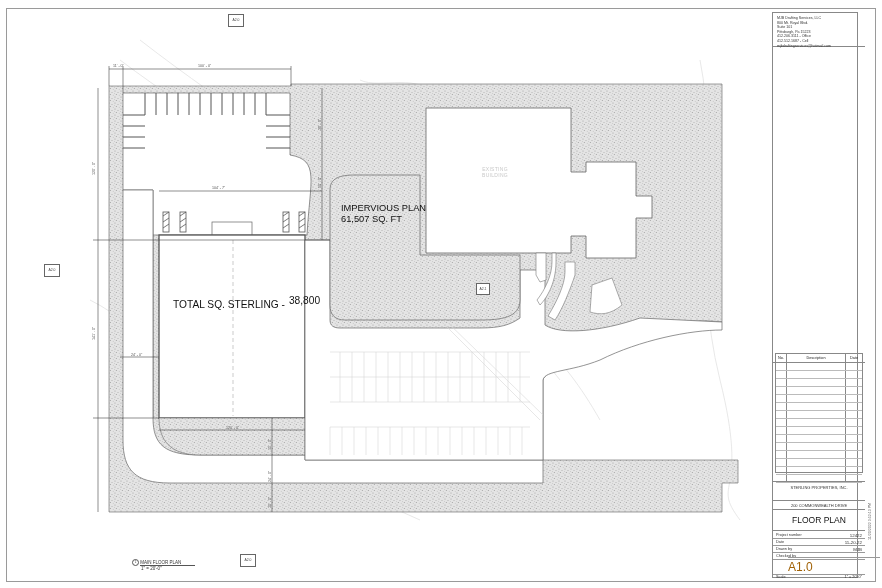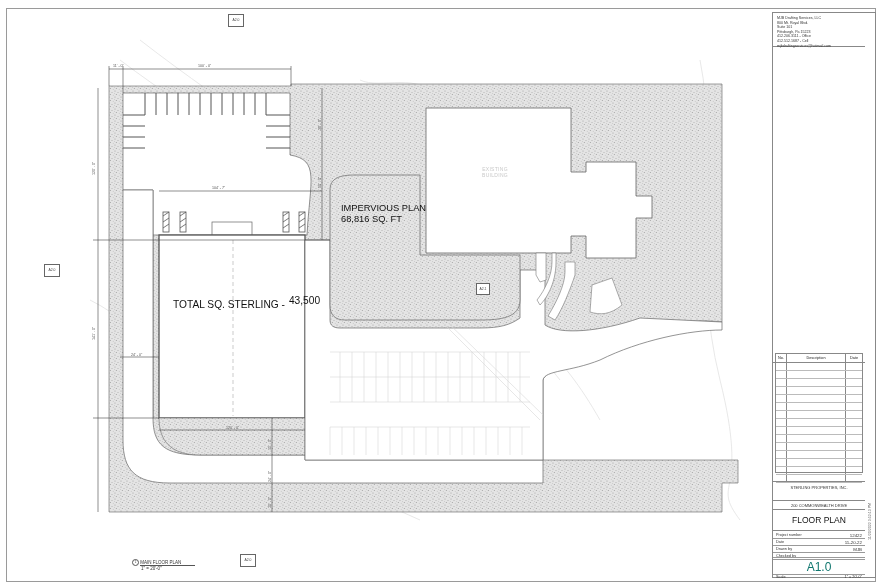--- a/index.html
+++ b/index.html
@@ -1,39 +1,39 @@
 <!DOCTYPE html>
 <html><head>
 <meta charset="utf-8">
 <style>
   html, body { margin: 0; padding: 0; background: #ffffff; }
   body { width: 882px; height: 588px; position: relative; overflow: hidden; font-family: "Liberation Sans", sans-serif; color: #222; }
   .sheet { position: absolute; left: 6px; top: 8px; width: 870px; height: 574px; border: 1px solid #9a9a9a; box-sizing: border-box; }
   svg.plan { position: absolute; left: 0; top: 0; }
-  .tb { position: absolute; left: 772px; top: 12px; width: 104px; height: 566px; border: 1px solid #888; box-sizing: border-box; background: #fff; }
+  .tb { position: absolute; left: 772px; top: 12px; width: 86px; height: 566px; border: 1px solid #888; box-sizing: border-box; background: #fff; }
   .tb-firm { position: absolute; left: 0; top: 0; width: 92px; height: 34px; border-bottom: 1px solid #888; padding: 3px 4px; box-sizing: border-box; font-size: 3.6px; line-height: 4.6px; color: #333; }
   .tb-firm div { white-space: nowrap; }
   .tb-blank { position: absolute; left: 0; top: 35px; width: 92px; height: 314px; border-bottom: 1px solid #888; }
   .rev { position: absolute; left: 2px; top: 340px; width: 88px; height: 120px; border: 1px solid #888; box-sizing: border-box; }
   .rev-head { display: flex; height: 8px; border-bottom: 1px solid #888; font-size: 3.8px; align-items: center; }
   .rev-head span { text-align: center; }
   .rev-col-no { width: 10px; border-right: 1px solid #888; height: 100%; display:flex; align-items:center; justify-content:center; }
   .rev-col-desc { flex: 1; border-right: 1px solid #888; height: 100%; display:flex; align-items:center; justify-content:center; }
   .rev-col-date { width: 16px; height: 100%; display:flex; align-items:center; justify-content:center; }
   .rev-row { height: 7px; border-bottom: 1px solid #bbb; display: flex; }
   .rev-row .c1 { width: 10px; border-right: 1px solid #888; }
   .rev-row .c2 { flex: 1; border-right: 1px solid #888; }
   .rev-row .c3 { width: 16px; }
   .tb-client { position: absolute; left: 0; top: 468px; width: 92px; height: 20px; border-top: 1px solid #888; border-bottom: 1px solid #888; font-size: 4px; text-align: center; box-sizing: border-box; padding-top: 3px; color: #333; }
   .tb-addr { position: absolute; left: 0; top: 490px; width: 92px; font-size: 4px; text-align: center; color: #333; }
   .tb-title { position: absolute; left: 0; top: 496px; width: 92px; height: 22px; border-top: 1px solid #888; border-bottom: 1px solid #888; box-sizing: border-box; font-size: 8.5px; text-align: center; line-height: 20px; color: #111; }
   .tb-meta { position: absolute; left: 0; top: 519px; width: 92px; }
   .tb-meta .row { display: flex; justify-content: space-between; height: 6px; border-bottom: 1px solid #999; font-size: 3.8px; padding: 0 3px; align-items: center; color:#333; }
   .tb-meta .row .v { font-size: 4.4px; }
-  .tb-sheet { position: absolute; left: 0; top: 544px; width: 92px; height: 17px; border-top: 1px solid #999; font-size: 12px; text-align: center; line-height: 19px; color: #0f766e; }
+  .tb-sheet { position: absolute; left: 15px; top: 544px; width: 92px; height: 17px; border-top: 1px solid #999; font-size: 12px; line-height: 19px; color: #a16207; }
   .tb-scale { position: absolute; left: 0; top: 561px; width: 92px; height: 5px; border-top: 1px solid #999; display:flex; justify-content: space-between; font-size: 3.8px; padding: 0 3px; box-sizing: border-box; align-items:center; color:#333; }
   .side-stamp { position: absolute; left: 868px; top: 540px; font-size: 3.6px; color: #666; transform: rotate(-90deg); transform-origin: left top; white-space: nowrap; }
   .lbl { position: absolute; white-space: nowrap; }
   .imperv { left: 341px; top: 203px; font-size: 9.3px; line-height: 11px; color: #111; }
   .total { left: 173px; top: 299px; font-size: 10.2px; color: #111; }
   .total .num { position: relative; top: -4px; margin-left: 4px; }
   .existing { left: 482px; top: 166px; font-size: 5px; line-height: 6px; color: #c9c9c9; text-align: center; letter-spacing: 0.3px; }
   .viewtitle { left: 132px; top: 559px; font-size: 4.5px; line-height: 5px; color: #333; }
   .viewtitle .u { border-bottom: 1px solid #555; padding-right: 14px; }
   .dim { position: absolute; font-size: 3.6px; color: #555; white-space: nowrap; }
@@ -187,24 +187,24 @@
 <span class="dimv" style="left:92px;top:175px">120' - 0"</span>
 <span class="dimv" style="left:92px;top:340px">141' - 0"</span>
 <span class="dimv" style="left:318px;top:130px">30' - 0"</span>
 <span class="dimv" style="left:318px;top:188px">50' - 0"</span>
 <span class="dimv" style="left:268px;top:450px">15' - 0"</span>
 <span class="dimv" style="left:268px;top:482px">24' - 0"</span>
 <span class="dimv" style="left:268px;top:508px">10' - 0"</span>
 
 <div class="lbl imperv">
   <div>IMPERVIOUS PLAN</div>
-  <div>68,816 SQ. FT</div>
+  <div>61,507 SQ. FT</div>
 </div>
 <div class="lbl total">
-  <span>TOTAL SQ. STERLING -</span><span class="num">43,500</span>
+  <span>TOTAL SQ. STERLING -</span><span class="num">38,800</span>
 </div>
 <div class="lbl existing">
   <div>EXISTING</div>
   <div>BUILDING</div>
 </div>
 
 <div class="tag" style="left:228px;top:14px;width:14px;height:11px;border:1px solid #666;text-align:center;line-height:11px"><span>A2.0</span></div>
 <div class="tag" style="left:44px;top:264px;width:14px;height:11px;border:1px solid #666;text-align:center;line-height:11px"><span>A2.0</span></div>
 <div class="tag" style="left:240px;top:554px;width:14px;height:11px;border:1px solid #666;text-align:center;line-height:11px"><span>A2.0</span></div>
 <div class="tag" style="left:476px;top:283px;width:12px;height:10px;border:1px solid #666;text-align:center;line-height:10px;background:#fff"><span>A2.1</span></div>

